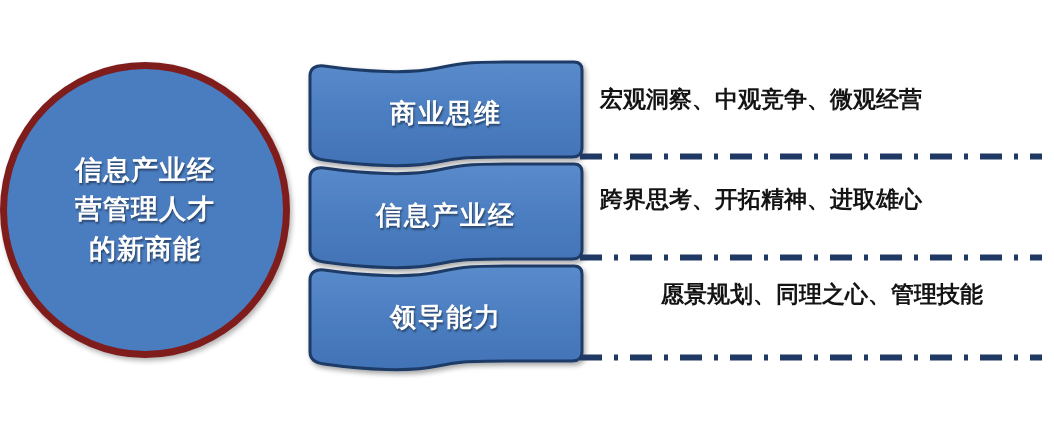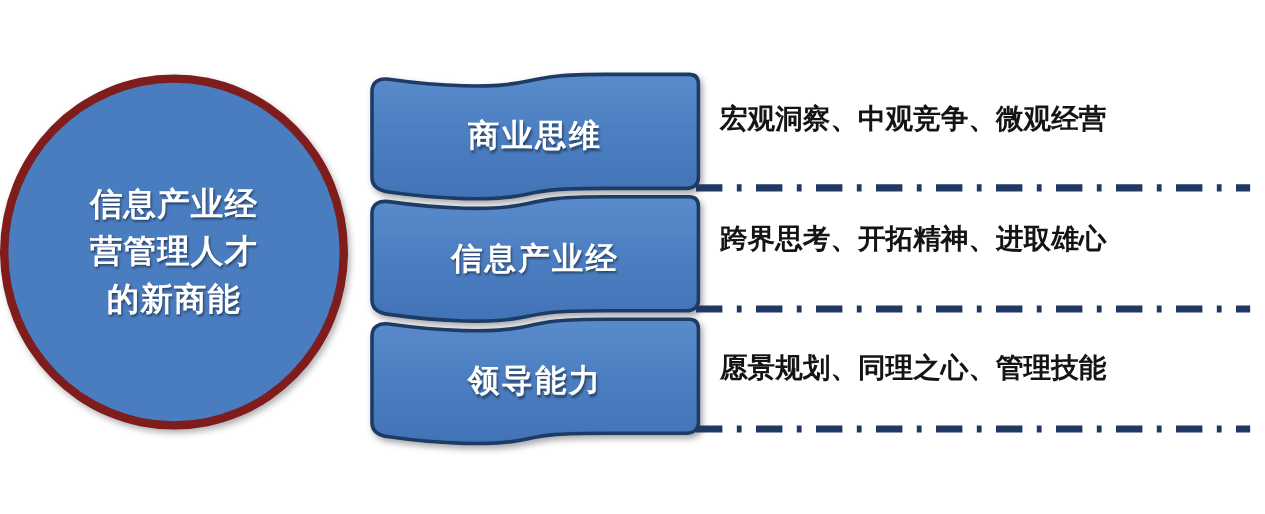--- a/index.html
+++ b/index.html
@@ -99,21 +99,21 @@
     left: 600px;
     width: 444px;
     color: #141414;
     font-size: 23px;
     font-weight: bold;
     letter-spacing: 0px;
     white-space: nowrap;
   }
   .detail-1 { top: 84px; }
   .detail-2 { top: 184px; }
-  .detail-3 { top: 291px; }
+  .detail-3 { top: 279px; text-align: center; }
 </style>
 </head>
 <body>
 
 <div id="canvas">
 
   <div class="circle-node">
     <div class="circle-label">信息产业经
 营管理人才
 的新商能</div>

